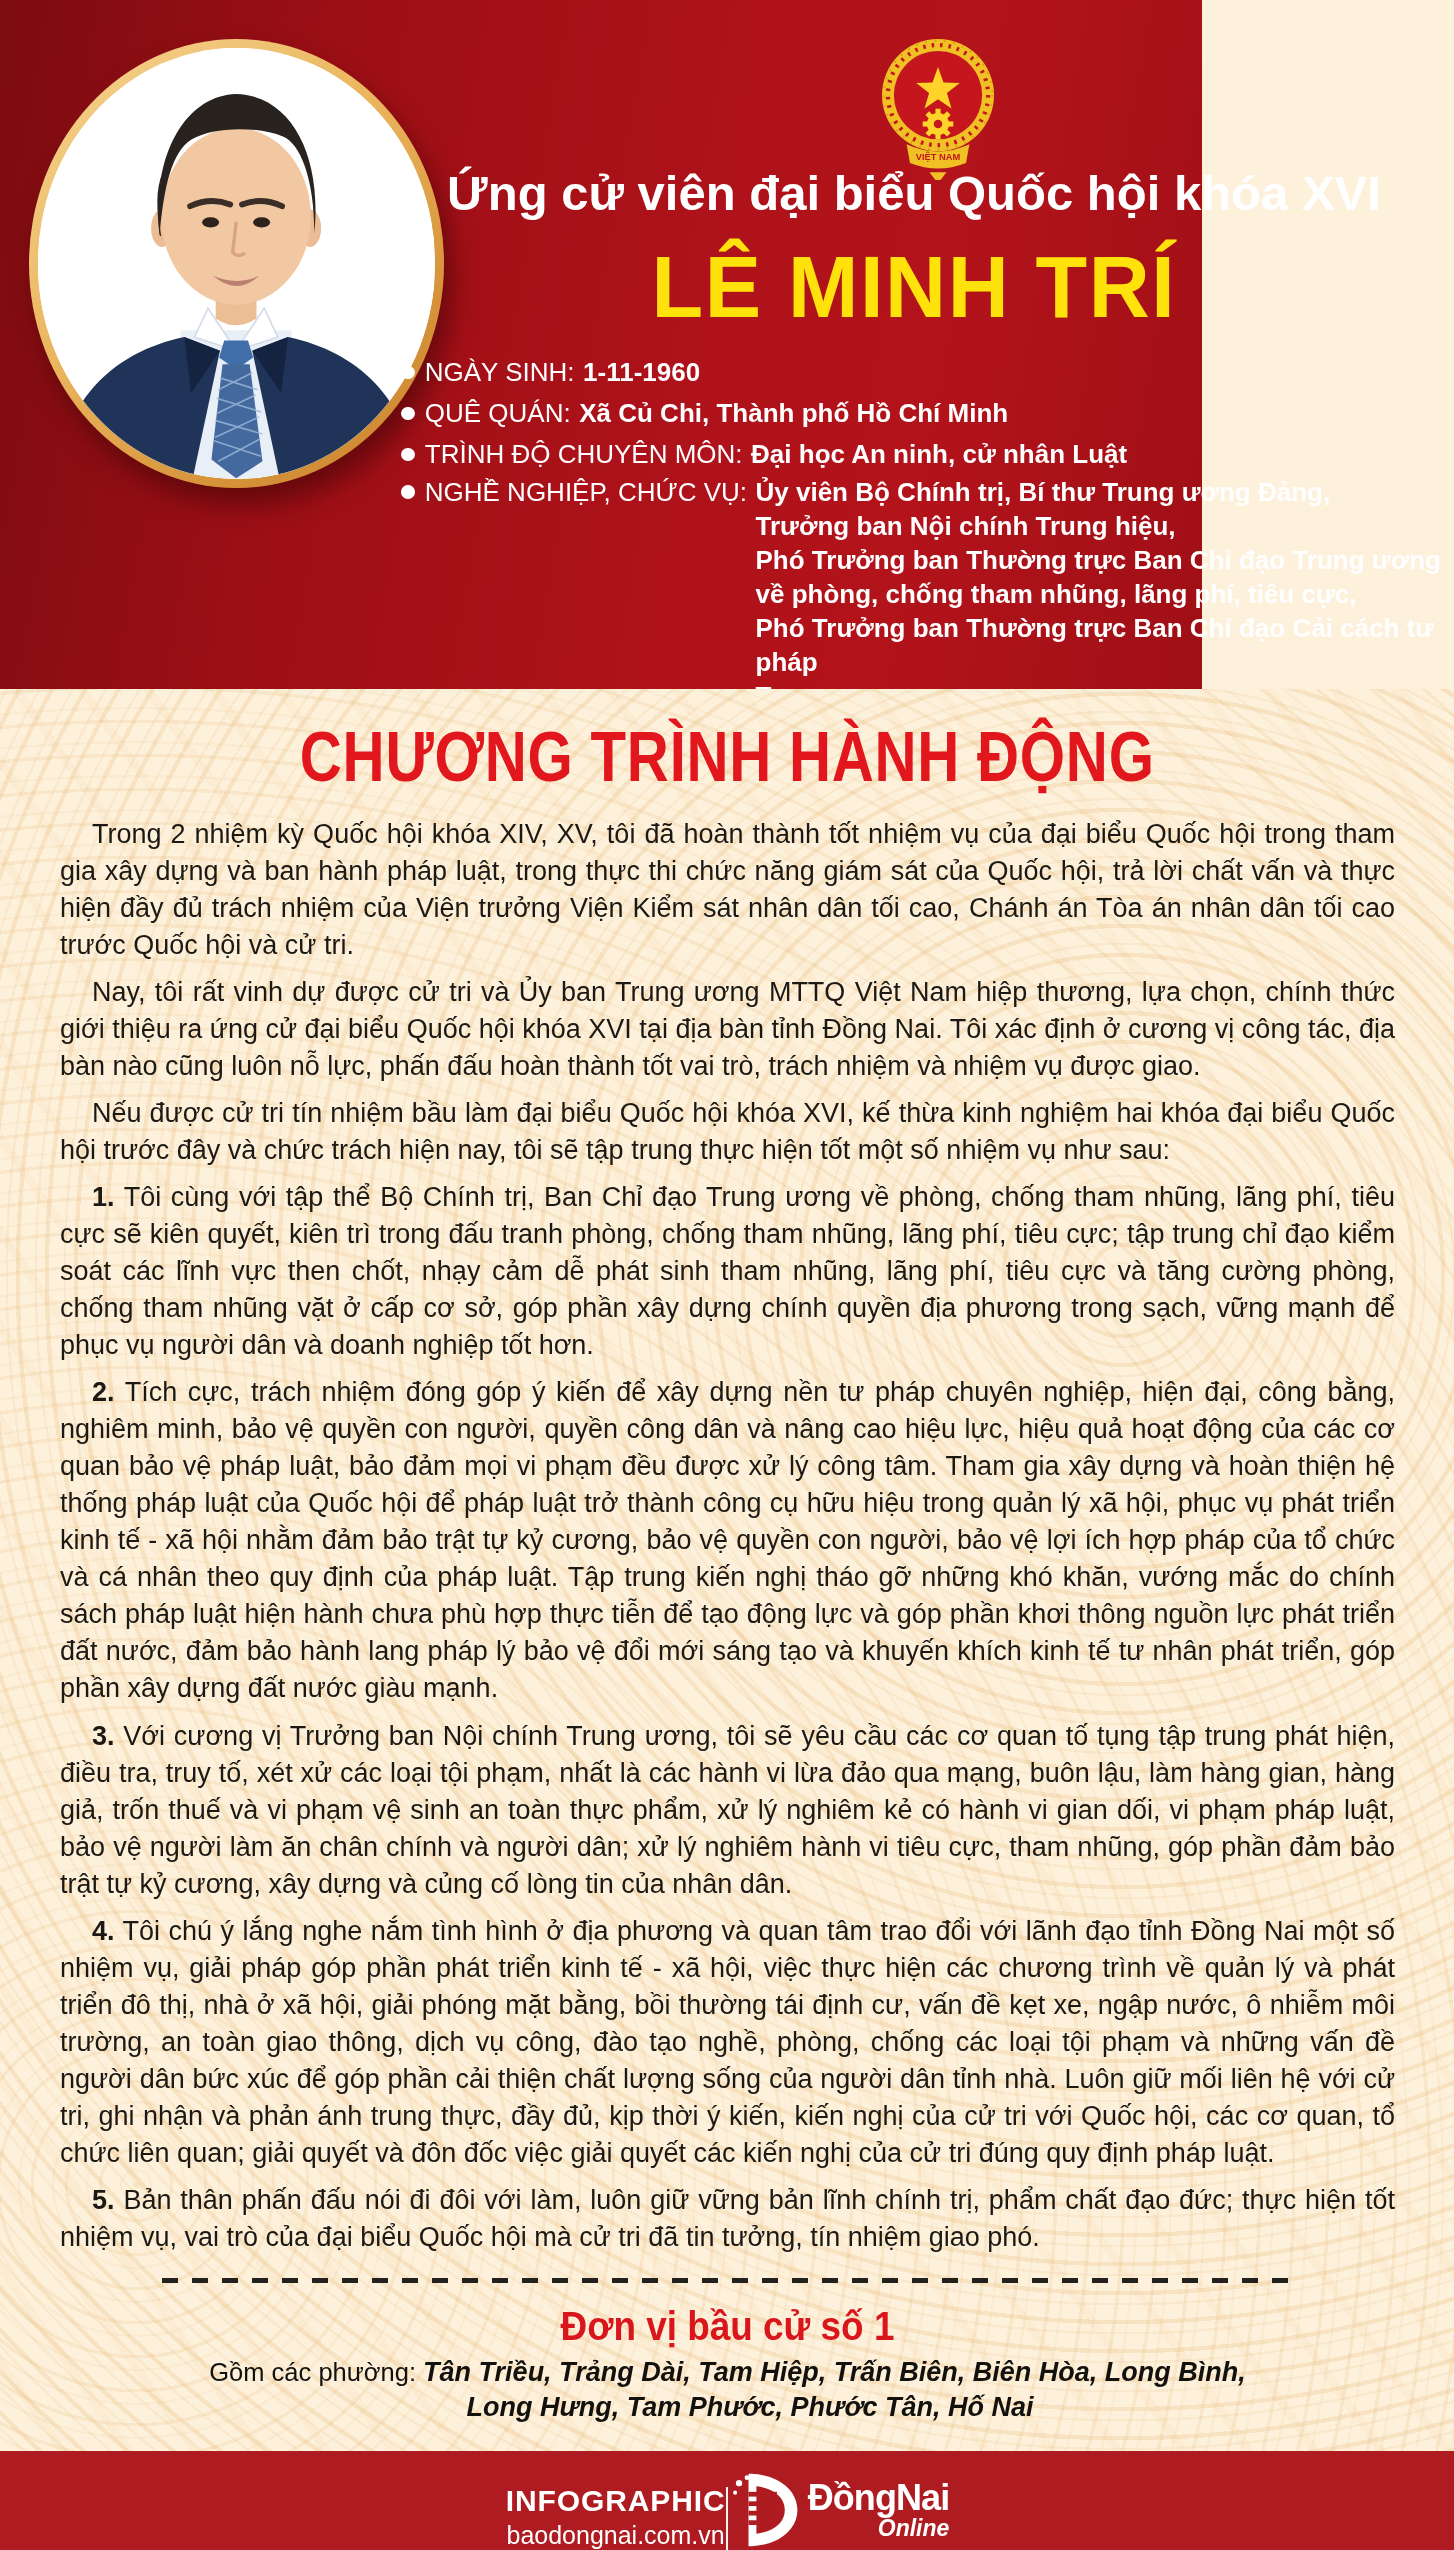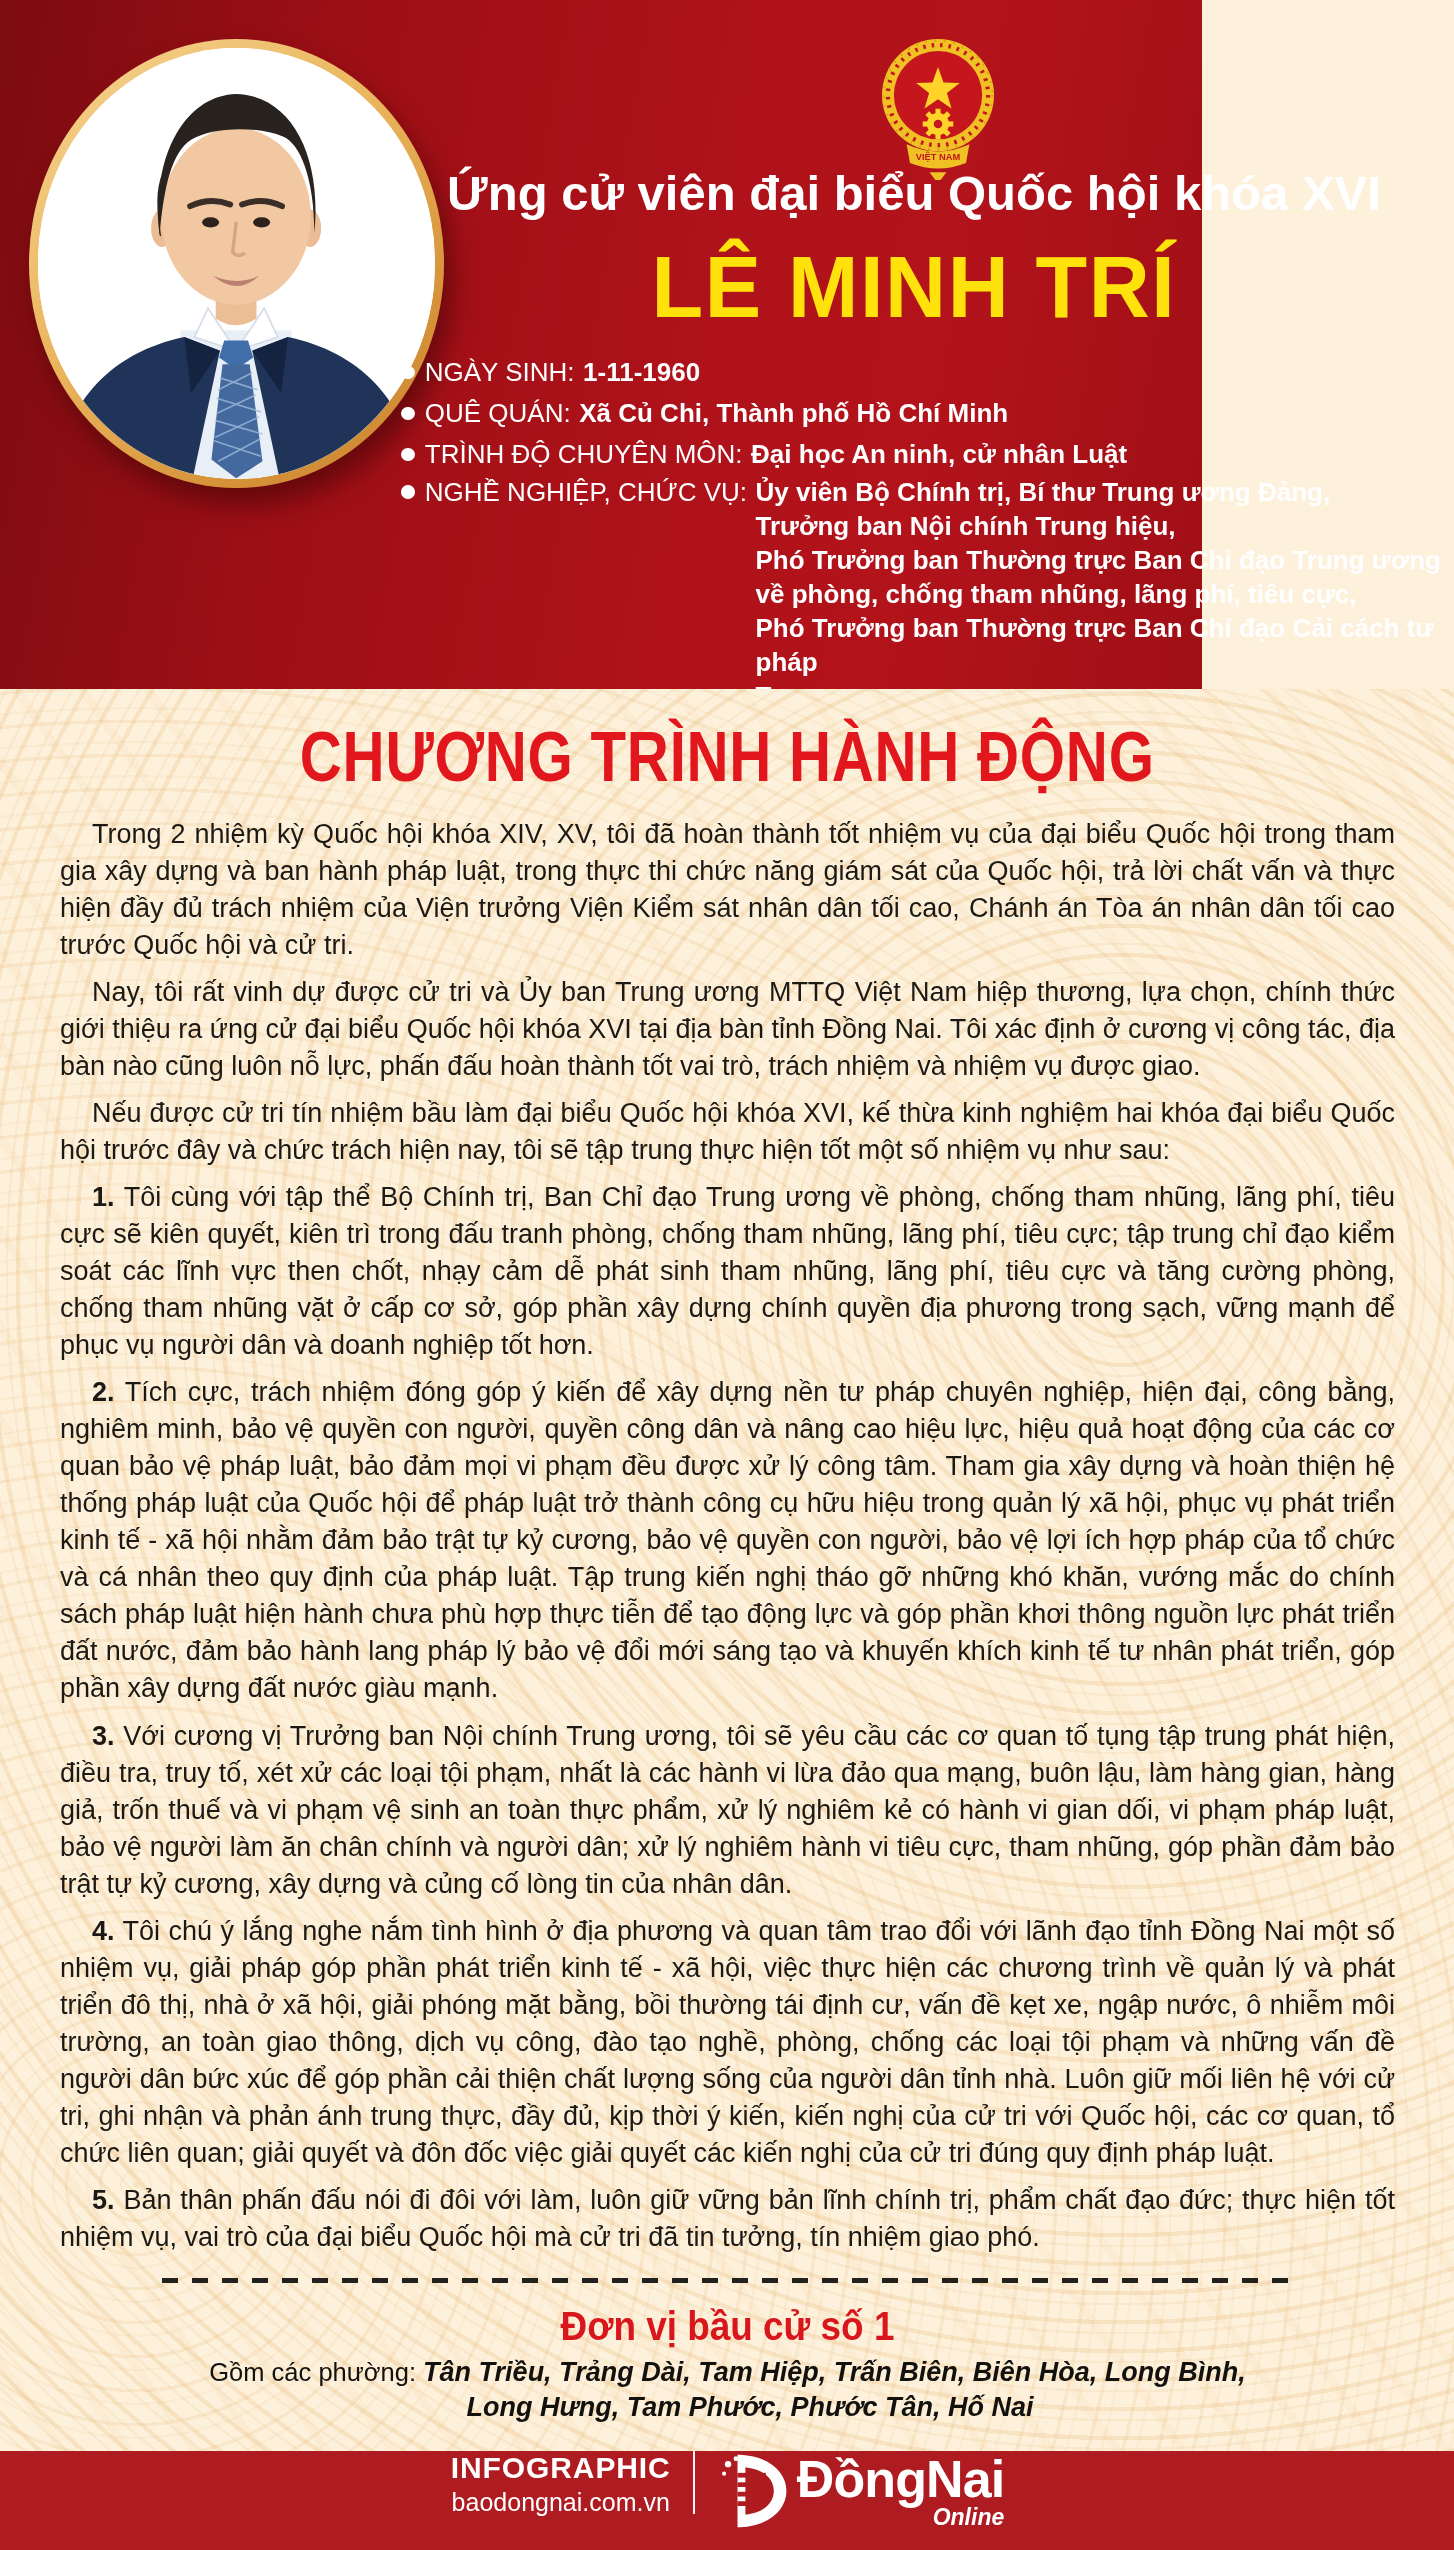--- a/index.html
+++ b/index.html
@@ -74,29 +74,29 @@
     display:inline-block;color:#d8161c;font-size:41px;font-weight:800;
     transform:scaleX(.9);transform-origin:center;white-space:nowrap;
   }
   .wards{text-align:center;margin-top:6.8px;color:#13110e;}
   .wards .lbl{font-size:25.5px;font-weight:500;font-style:normal;}
   .wards .names{font-size:27px;font-weight:700;font-style:italic;}
   .wards-line2{text-align:center;margin-top:3.4px;padding-left:45px;}
   
   .footer{
     position:absolute;left:0;bottom:0;width:1455px;height:99px;background:#ae1b20;
-    display:flex;align-items:flex-start;justify-content:center;gap:22px;color:#fff;
+    display:flex;align-items:flex-end;justify-content:center;color:#fff;
   }
   .f-brand{text-align:center;}
   .f-brand .b1{font-size:30px;font-weight:800;letter-spacing:0.9px;}
   .f-brand .b2{font-size:25px;font-weight:400;margin-top:3.4px;}
   .f-sep{width:2.6px;height:63px;background:rgba(255,255,255,.95);}
   .f-logo{display:flex;align-items:center;gap:8.5px;}
   .f-logo-text{line-height:1;}
-  .f-logo-text .t1{font-size:52px;font-weight:800;letter-spacing:-0.9px;}
+  .f-logo-text .t1{font-size:36px;font-weight:800;letter-spacing:-0.9px;}
   .f-logo-text .t2{font-size:23px;font-weight:700;font-style:italic;text-align:right;margin-top:1.7px;}
 </style>
 </head>
 <body>
 
 <div id="page">
 
   <div class="header">
 
     <div class="oval-rim">

